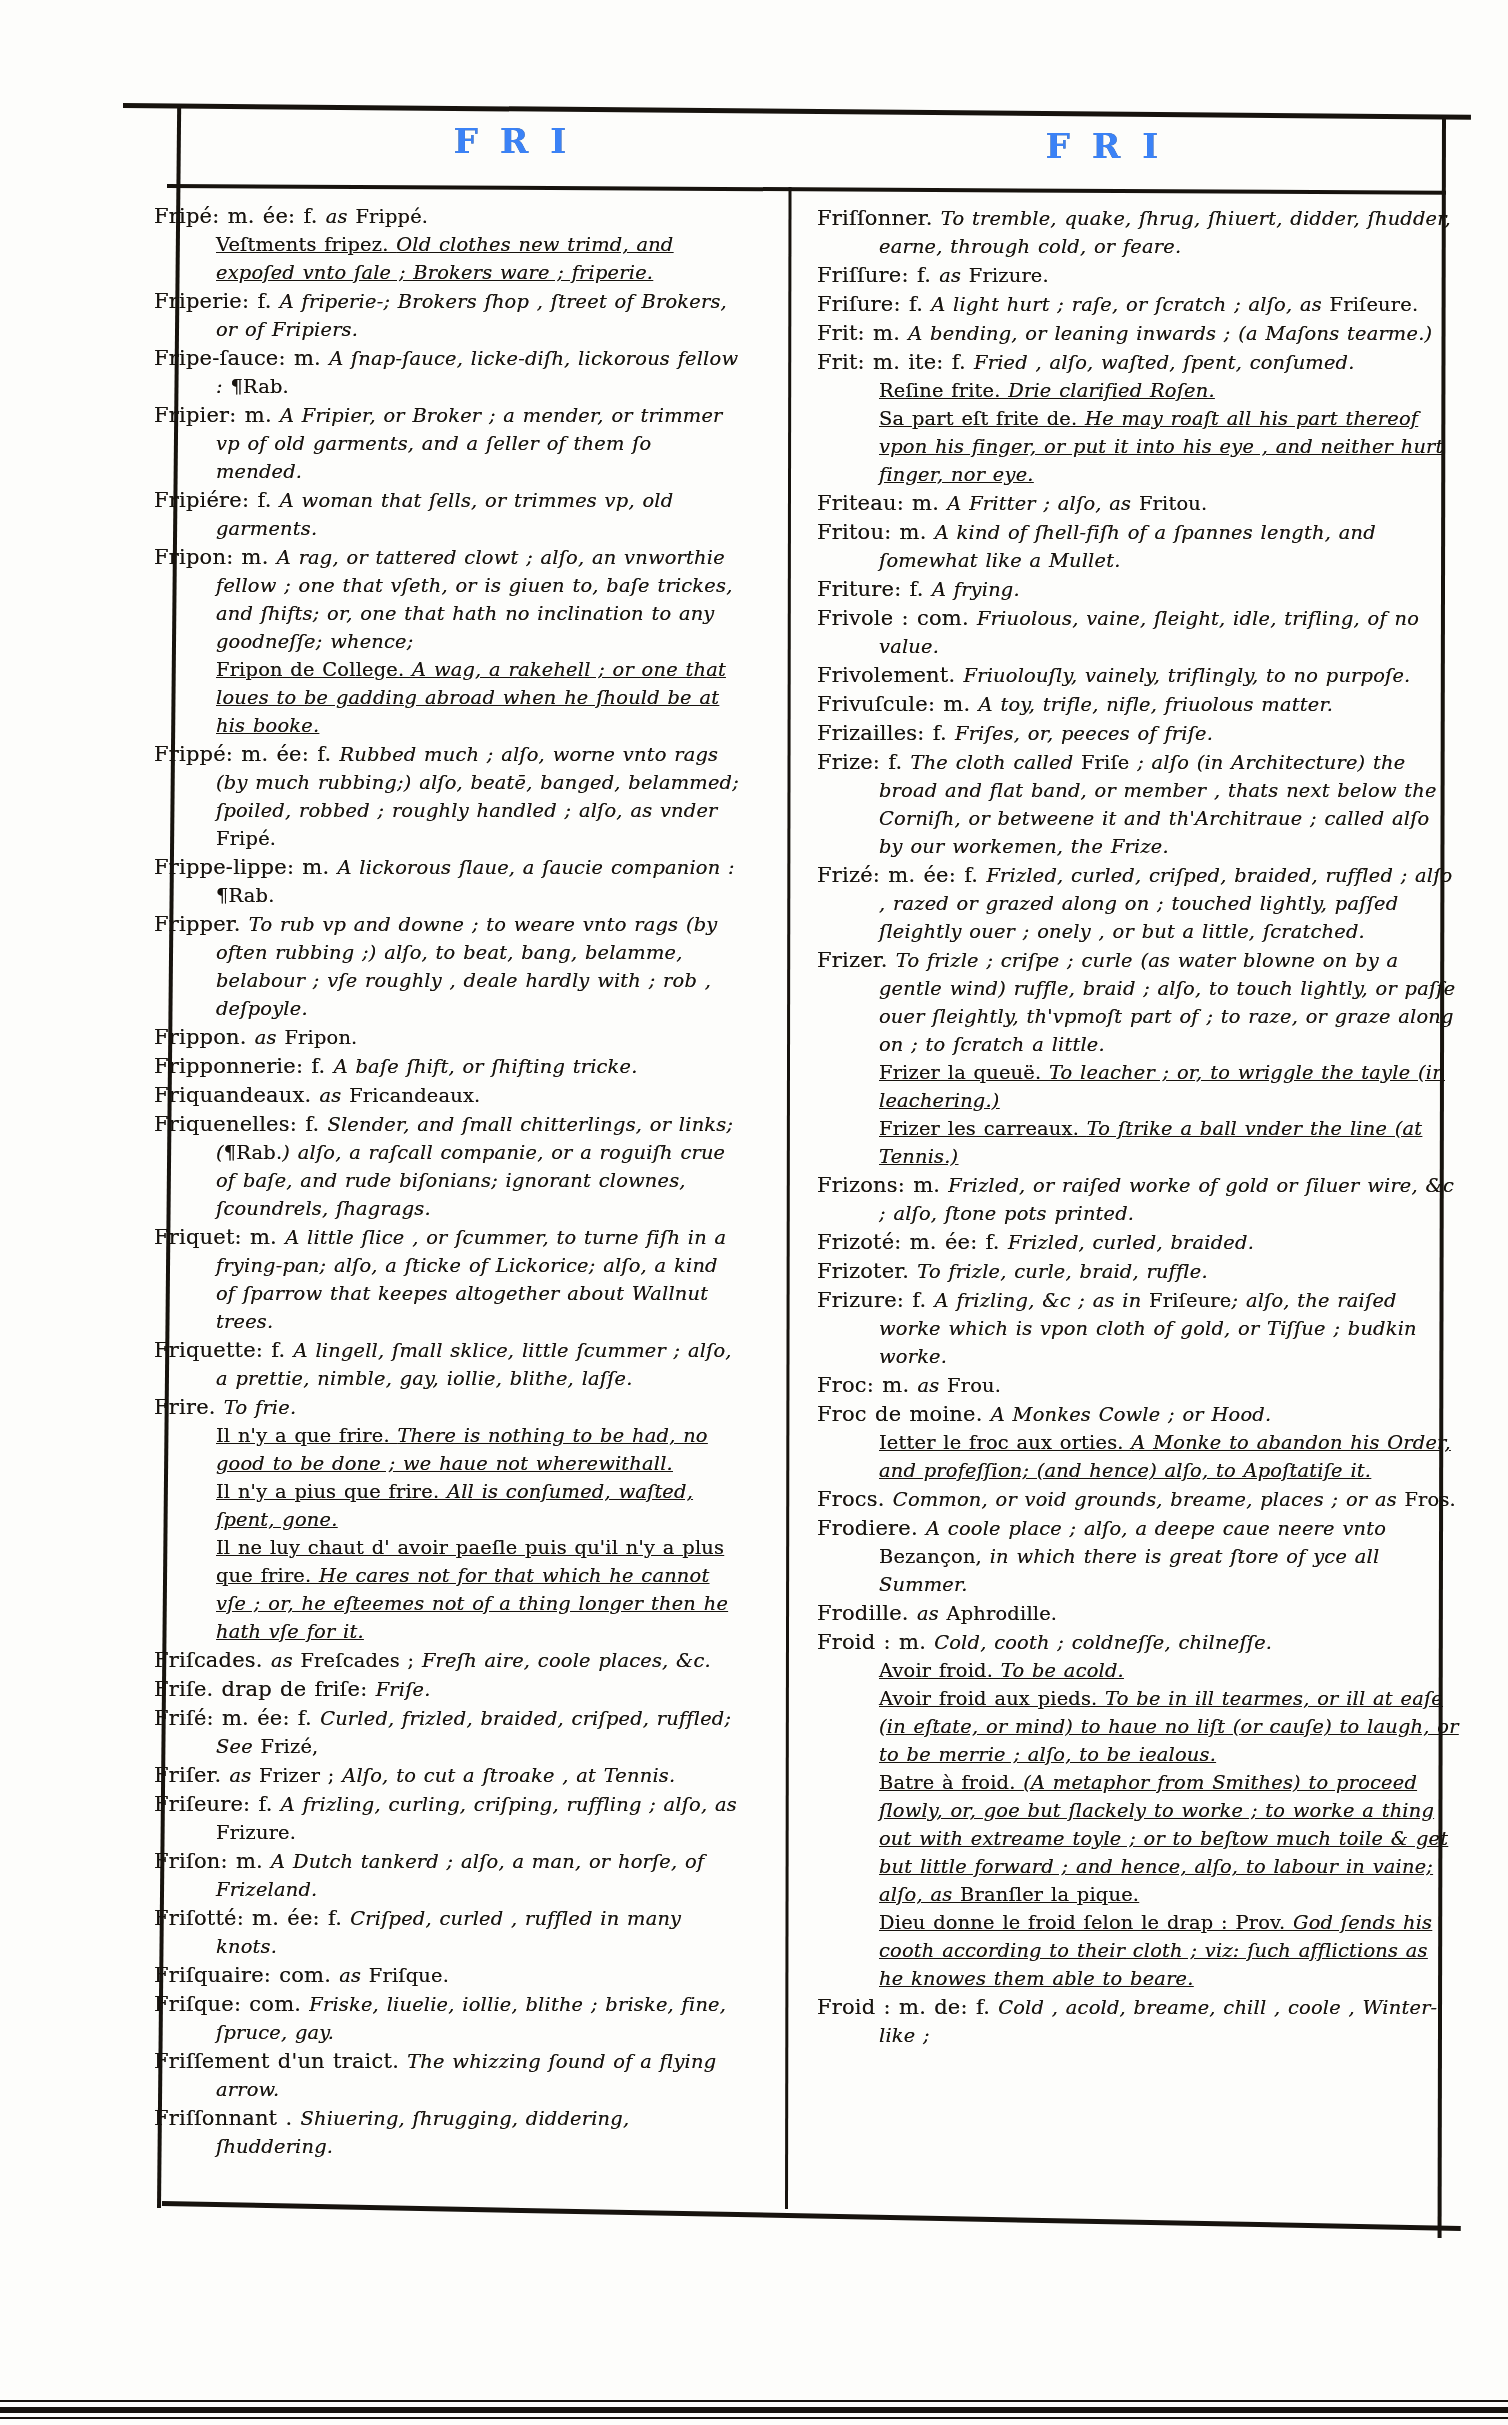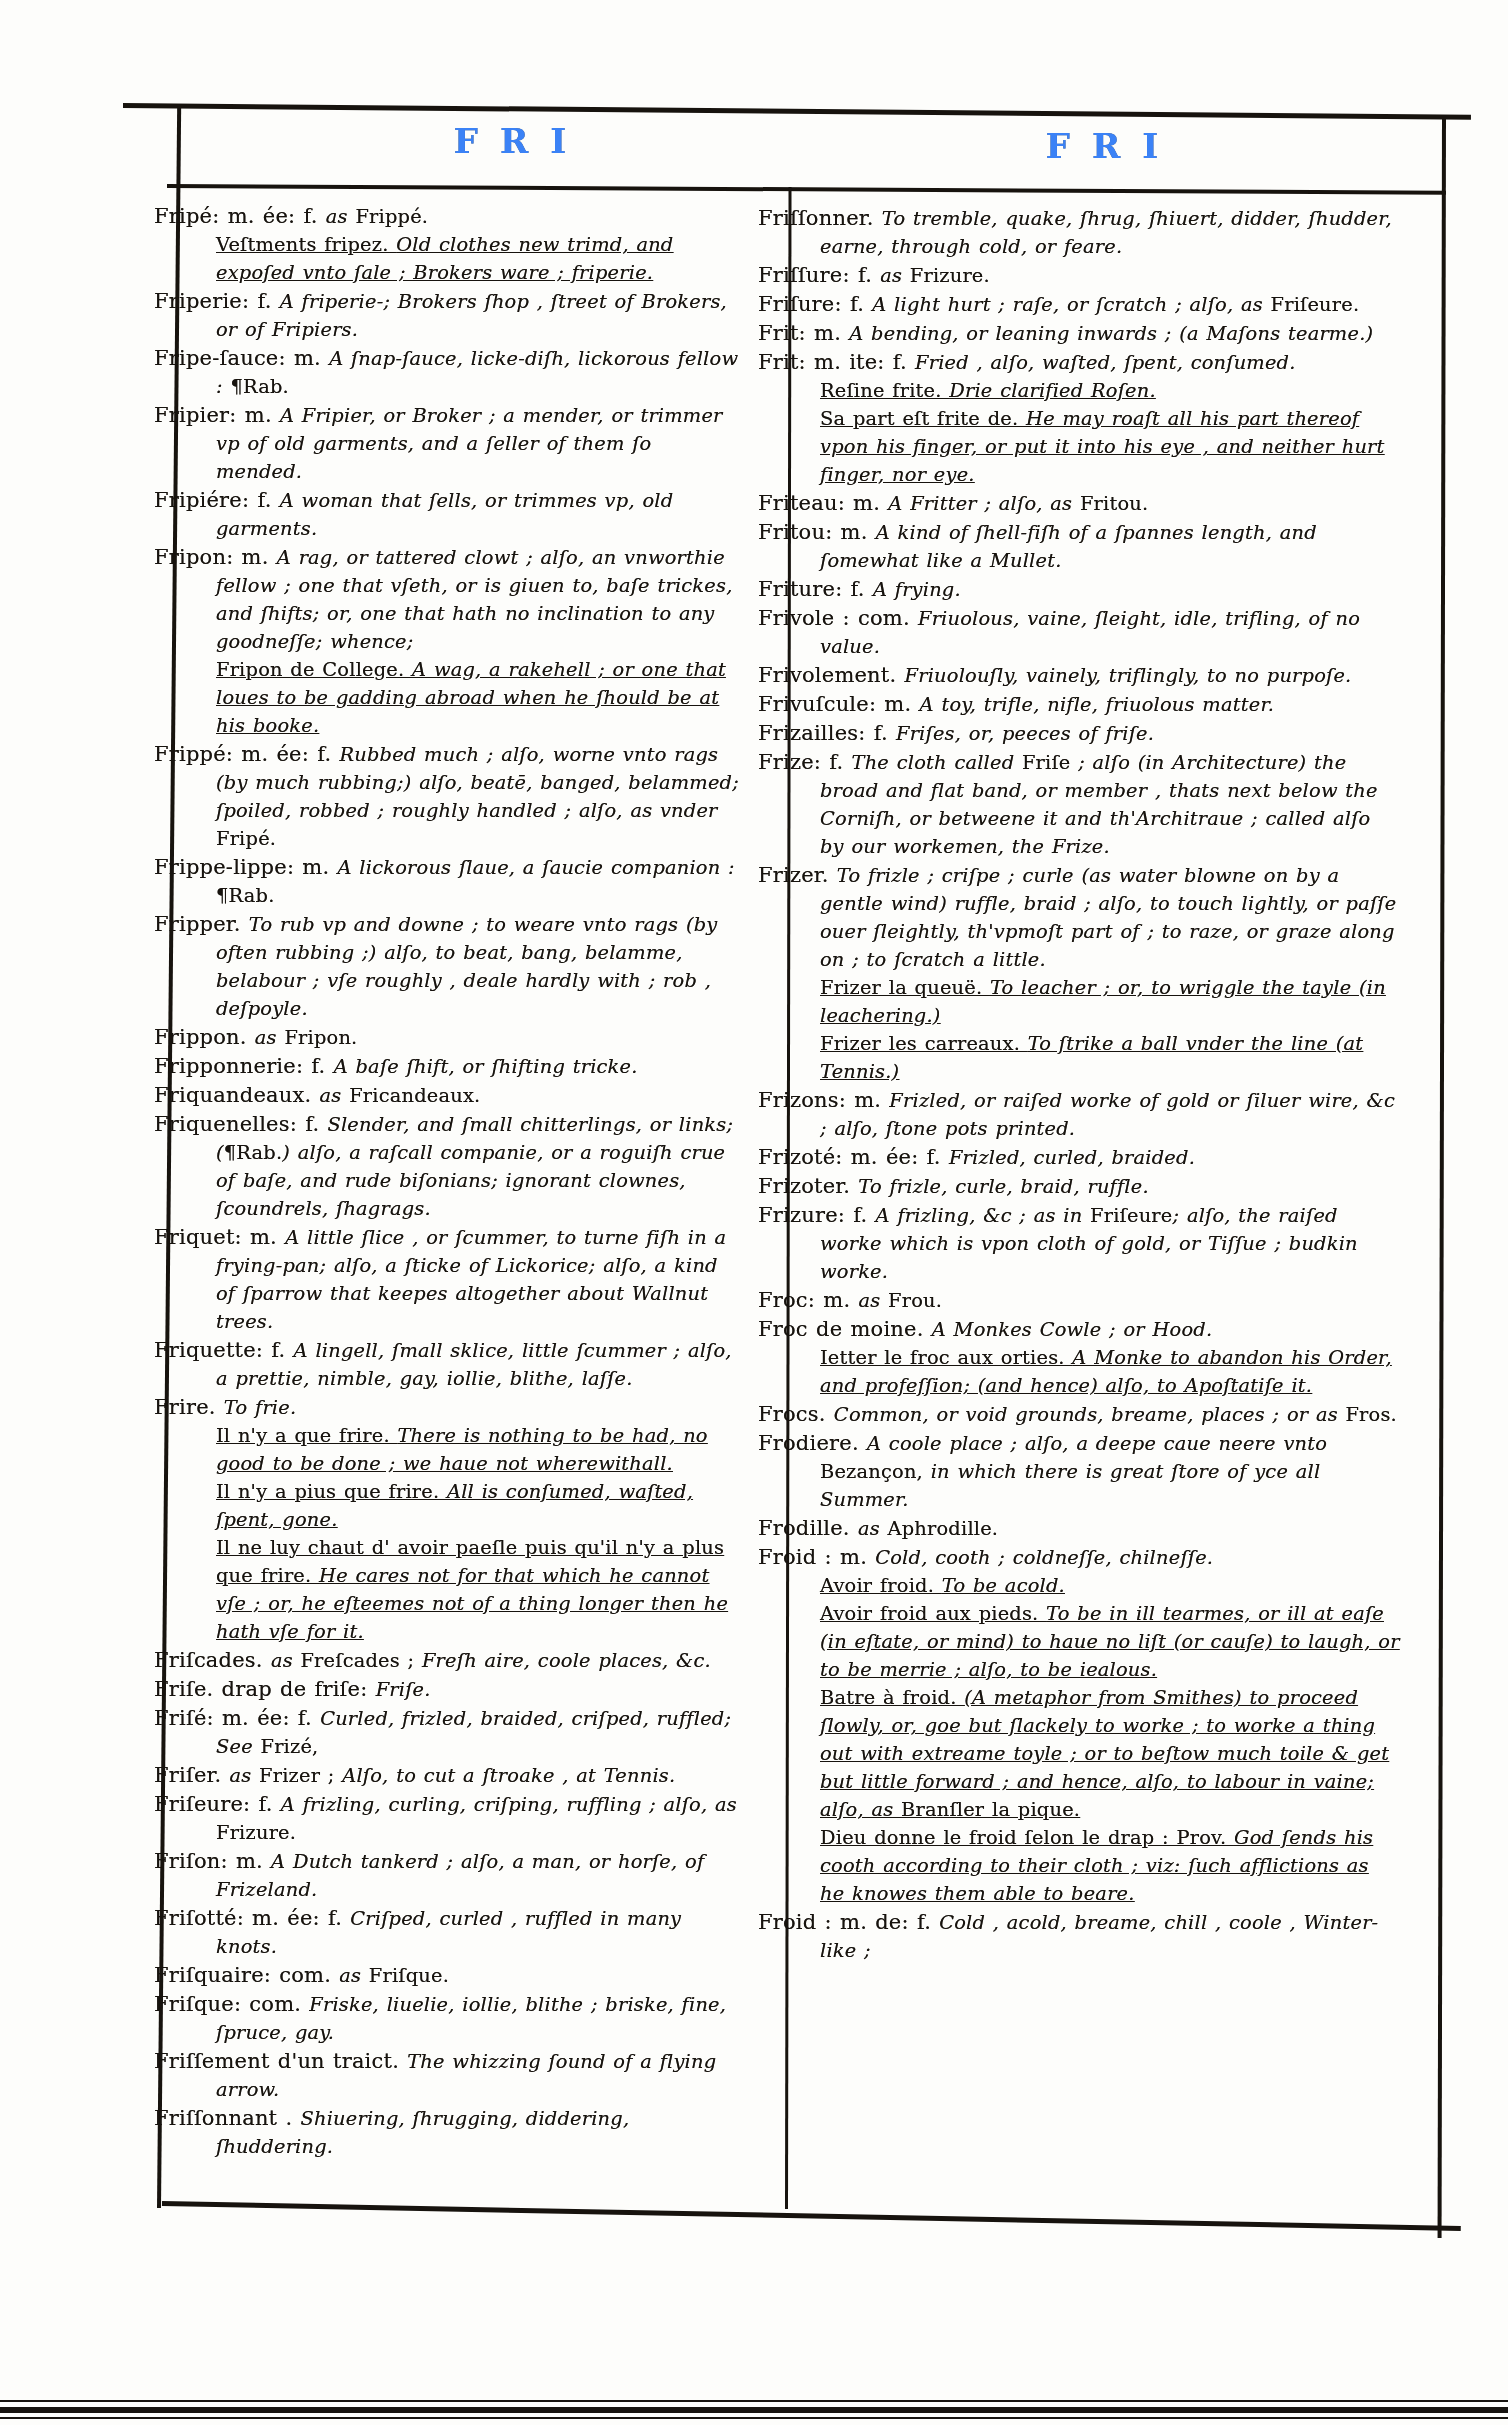--- a/index.html
+++ b/index.html
@@ -27,21 +27,21 @@
   }
   .header-left  { left:409px;  top:121px; }
   .header-right { left:1001px; top:126px; }
 
   .column {
     position:absolute; font-size:19.4px; line-height:28px;
     letter-spacing:0.2px; word-spacing:1.3px;
     text-shadow:0 0 0.4px rgba(23,19,14,0.65);
   }
   .col-left  { left:154px; top:202px; width:590px; }
-  .col-right { left:758px; top:204px; width:642px; }
+  .col-right { left:817px; top:204px; width:642px; }
 
   .para { margin:0; padding-left:62px; text-indent:-62px; }
   .para.sub { text-indent:0;text-decoration:underline; }
   .seg-i { font-style:italic; }
   .seg-r { font-style:normal; }
   .para.entry > .seg-r:first-child { font-size:21px; }
 </style>
 </head>
 <body>
 
@@ -97,20 +97,21 @@
       <p class="para sub"><span class="seg-r">Reſine frite. </span><span class="seg-i">Drie clarified Roſen.</span></p>
       <p class="para sub"><span class="seg-r">Sa part eſt frite de. </span><span class="seg-i">He may roaſt all his part thereof vpon his finger, or put it into his eye , and neither hurt finger, nor eye.</span></p>
       <p class="para entry"><span class="seg-r">Friteau: m. </span><span class="seg-i">A Fritter ; alſo, as </span><span class="seg-r">Fritou.</span></p>
       <p class="para entry"><span class="seg-r">Fritou: m. </span><span class="seg-i">A kind of ſhell-fiſh of a ſpannes length, and ſomewhat like a Mullet.</span></p>
       <p class="para entry"><span class="seg-r">Friture: f. </span><span class="seg-i">A frying.</span></p>
       <p class="para entry"><span class="seg-r">Frivole : com. </span><span class="seg-i">Friuolous, vaine, ſleight, idle, trifling, of no value.</span></p>
       <p class="para entry"><span class="seg-r">Frivolement. </span><span class="seg-i">Friuolouſly, vainely, triflingly, to no purpoſe.</span></p>
       <p class="para entry"><span class="seg-r">Frivuſcule: m. </span><span class="seg-i">A toy, trifle, nifle, friuolous matter.</span></p>
       <p class="para entry"><span class="seg-r">Frizailles: f. </span><span class="seg-i">Friſes, or, peeces of friſe.</span></p>
       <p class="para entry"><span class="seg-r">Frize: f. </span><span class="seg-i">The cloth called </span><span class="seg-r">Friſe</span><span class="seg-i"> ; alſo (in Architecture) the broad and flat band, or member , thats next below the Corniſh, or betweene it and th'Architraue ; called alſo by our workemen, the Frize.</span></p>
+      <p class="para entry"><span class="seg-r">Frizé: m. ée: f. </span><span class="seg-i">Frizled, curled, criſped, braided, ruffled ; alſo , razed or grazed along on ; touched lightly, paſſed ſleightly ouer ; onely , or but a little, ſcratched.</span></p>
       <p class="para entry"><span class="seg-r">Frizer. </span><span class="seg-i">To frizle ; criſpe ; curle (as water blowne on by a gentle wind) ruffle, braid ; alſo, to touch lightly, or paſſe ouer ſleightly, th'vpmoſt part of ; to raze, or graze along on ; to ſcratch a little.</span></p>
       <p class="para sub"><span class="seg-r">Frizer la queuë. </span><span class="seg-i">To leacher ; or, to wriggle the tayle (in leachering.)</span></p>
       <p class="para sub"><span class="seg-r">Frizer les carreaux. </span><span class="seg-i">To ſtrike a ball vnder the line (at Tennis.)</span></p>
       <p class="para entry"><span class="seg-r">Frizons: m. </span><span class="seg-i">Frizled, or raiſed worke of gold or ſiluer wire, &amp;c ; alſo, ſtone pots printed.</span></p>
       <p class="para entry"><span class="seg-r">Frizoté: m. ée: f. </span><span class="seg-i">Frizled, curled, braided.</span></p>
       <p class="para entry"><span class="seg-r">Frizoter. </span><span class="seg-i">To frizle, curle, braid, ruffle.</span></p>
       <p class="para entry"><span class="seg-r">Frizure: f. </span><span class="seg-i">A frizling, &amp;c ; as in </span><span class="seg-r">Friſeure</span><span class="seg-i">; alſo, the raiſed worke which is vpon cloth of gold, or Tiſſue ; budkin worke.</span></p>
       <p class="para entry"><span class="seg-r">Froc: m. </span><span class="seg-i">as </span><span class="seg-r">Frou.</span></p>
       <p class="para entry"><span class="seg-r">Froc de moine. </span><span class="seg-i">A Monkes Cowle ; or Hood.</span></p>
       <p class="para sub"><span class="seg-r">Ietter le froc aux orties. </span><span class="seg-i">A Monke to abandon his Order, and profeſſion; (and hence) alſo, to Apoſtatiſe it.</span></p>

